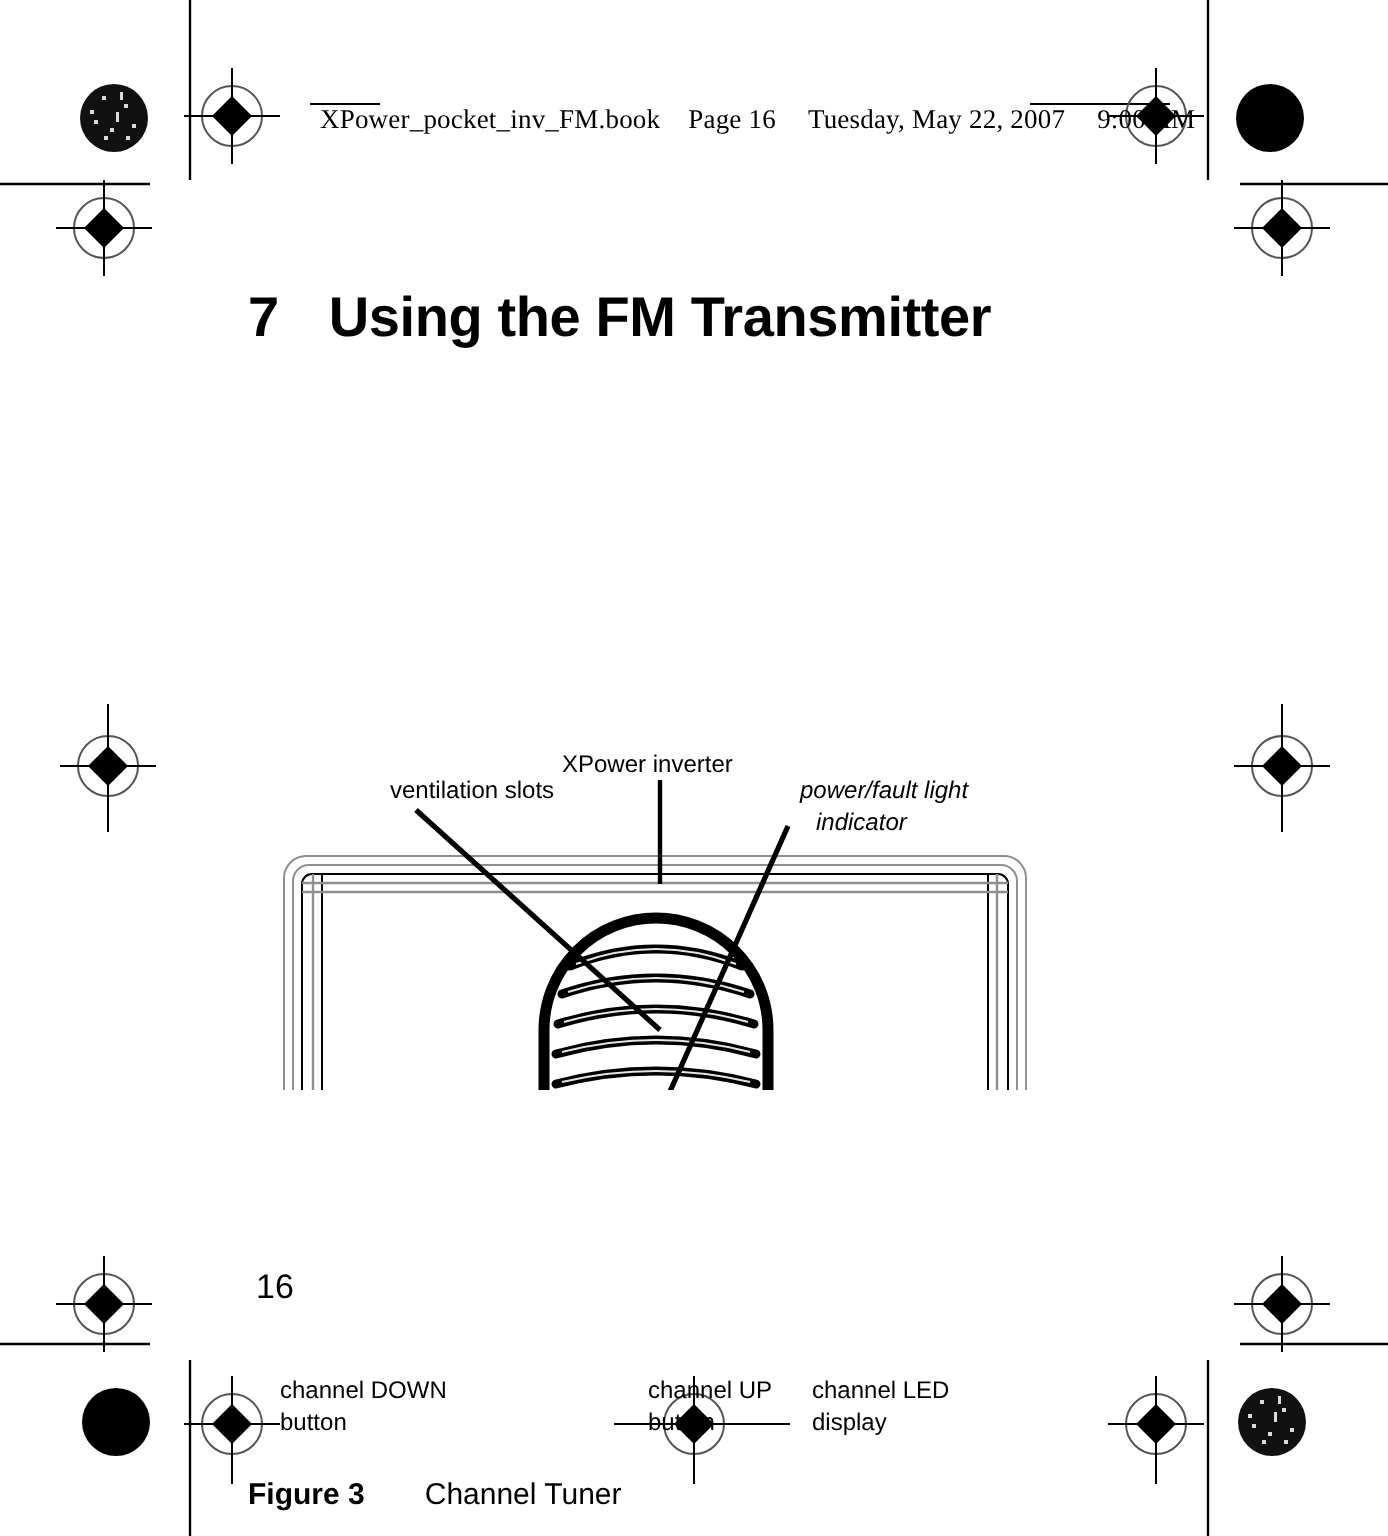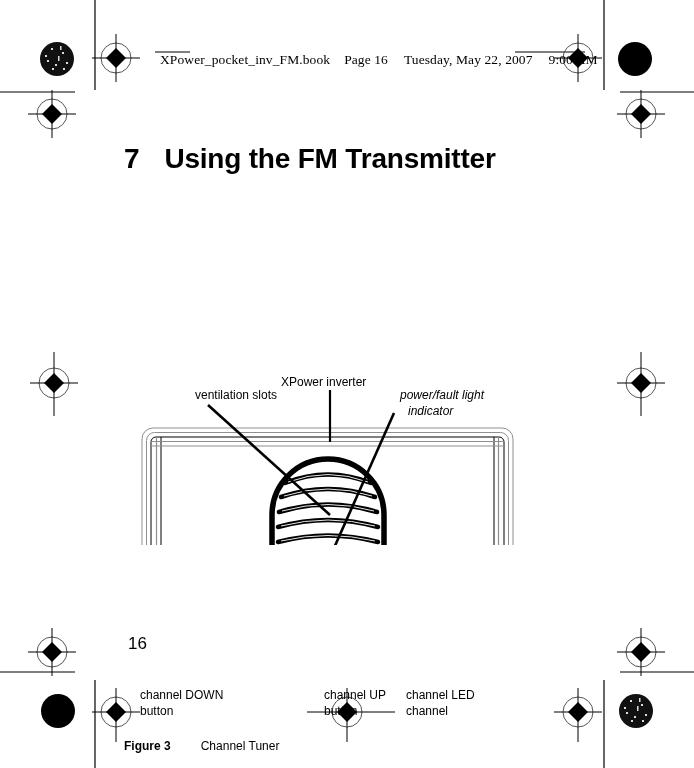--- a/index.html
+++ b/index.html
@@ -74,21 +74,21 @@
   #callout-powerfault .l2 { display: block; padding-left: 8px; }
   #callout-chdown      { left: 140px; top: 503px; width: 120px; }
   #callout-chup        { left: 276px; top: 503px; width: 110px; margin-left: 48px; }
   #callout-chled       { left: 406px; top: 503px; width: 110px; }
   .callout .l2 { display: block; }
 
   #figure-caption {
     position: absolute;
     left: 124px;
     top: 554px;
-    font-size: 12px;
+    font-size: 15px;
     white-space: nowrap;
     text-align: center;
   }
   #figure-caption .cap-label { font-weight: bold; }
   #figure-caption .cap-gap { display: inline-block; width: 30px; }
 
   
   #folio {
     position: absolute;
     left: 128px;
@@ -247,21 +247,21 @@
     <span class="l2">button</span>
   </div>
 
   <div class="callout two-line" id="callout-chup">
     <span>channel UP</span>
     <span class="l2">button</span>
   </div>
 
   <div class="callout two-line" id="callout-chled">
     <span>channel LED</span>
-    <span class="l2">channel</span>
+    <span class="l2">display</span>
   </div>
 
   <svg style="position:absolute; left:0; top:0;" width="694" height="360" viewBox="0 0 694 360">
 
     <g>
       <rect x="142" y="243" width="371" height="246" rx="11" ry="11" fill="#ffffff" stroke="#8f8f8f" stroke-width="1"></rect>
       <rect x="146.5" y="247.5" width="362" height="237" rx="8" ry="8" fill="none" stroke="#8f8f8f" stroke-width="1"></rect>
       <rect x="151" y="252" width="353" height="228" rx="5" ry="5" fill="none" stroke="#000000" stroke-width="1"></rect>
 
       <line x1="156.5" y1="252" x2="156.5" y2="480" stroke="#8f8f8f" stroke-width="1.2"></line>

